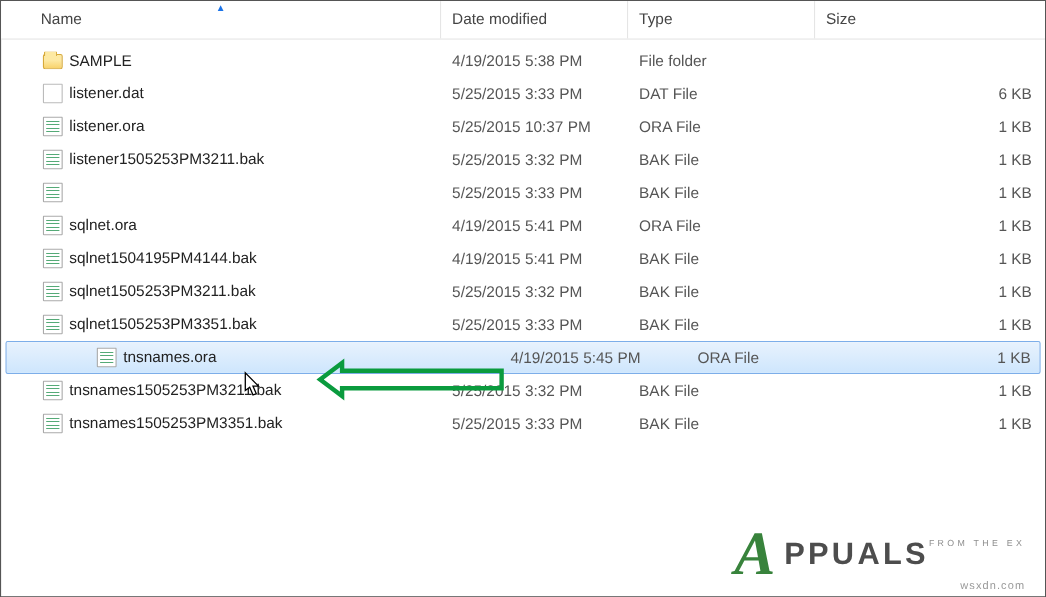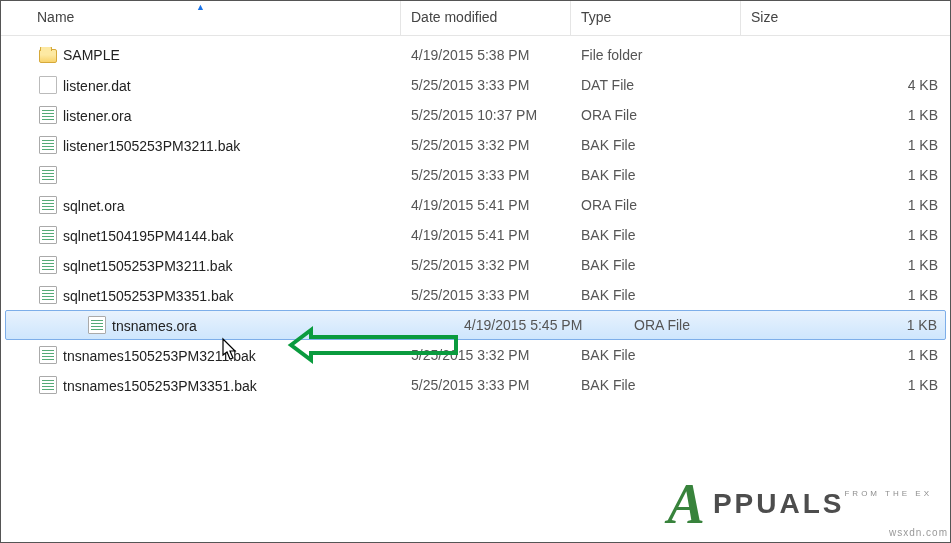--- a/index.html
+++ b/index.html
@@ -72,21 +72,21 @@
       padding: 0 10px;
       color: #222;
       white-space: nowrap;
       overflow: hidden;
       text-overflow: ellipsis;
     }
     .cell.name {
       width: 400px;
       padding-left: 38px;
       display: flex;
-      align-items: flex-end;
+      align-items: flex-start;
       gap: 6px;
     }
     .cell.date { width: 170px; color: #555; }
     .cell.type { width: 170px; color: #555; }
     .cell.size { flex: 1; color: #555; text-align: right; padding-right: 12px; }
     .icon {
       width: 18px;
       height: 18px;
       display: inline-flex;
       align-items: center;
@@ -176,21 +176,21 @@
       letter-spacing: 3px;
       color: #444;
     }
     .watermark .logo-sub {
       font-size: 8px;
       letter-spacing: 3px;
       color: #888;
     }
     .wsxdn {
       position: absolute;
-      right: 2px;
+      right: 18px;
       bottom: 4px;
       font-size: 10px;
       color: #999;
       letter-spacing: 1px;
     }
   </style>
 </head>
 <body>
 
 <div class="file-explorer">
@@ -221,21 +221,21 @@
         <div class="cell type">File folder</div>
         <div class="cell size"></div>
       </div>
       <div class="file-row">
         <div class="cell name">
           <span class="icon dat"></span>
           <span>listener.dat</span>
         </div>
         <div class="cell date">5/25/2015 3:33 PM</div>
         <div class="cell type">DAT File</div>
-        <div class="cell size">4 KB</div>
+        <div class="cell size">6 KB</div>
       </div>
       <div class="file-row">
         <div class="cell name">
           <span class="icon file"></span>
           <span>listener.ora</span>
         </div>
         <div class="cell date">5/25/2015 10:37 PM</div>
         <div class="cell type">ORA File</div>
         <div class="cell size">1 KB</div>
       </div>

